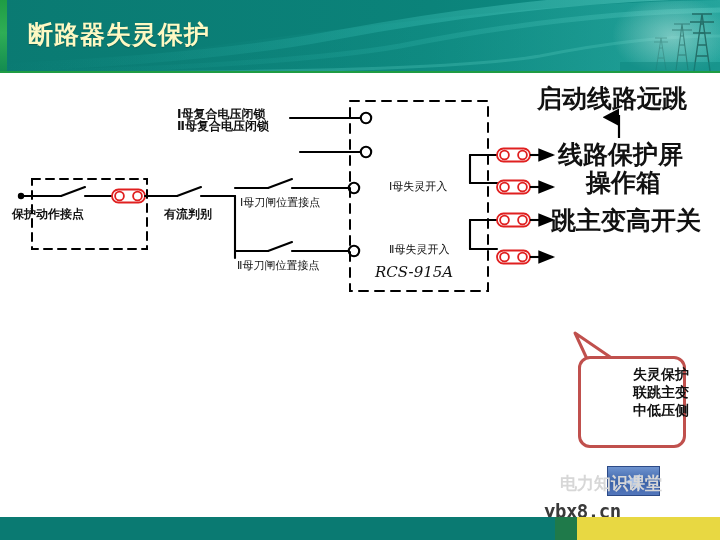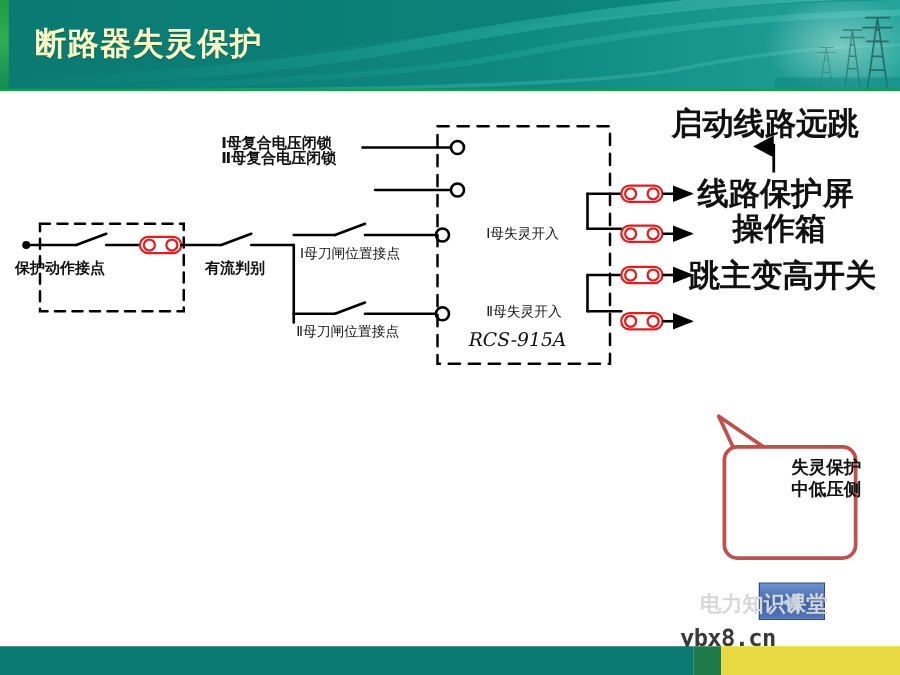--- a/index.html
+++ b/index.html
@@ -344,20 +344,21 @@
 
   <div class="lbl lbl-big" style="left:551px; top:134px;">跳主变高开关</div>
 
   <svg id="callout-tail" width="60" height="50" viewBox="0 0 60 50">
     <path d="M3,2 L44,30 L22,43 Z" fill="#ffffff" stroke="#c0504d" stroke-width="3" stroke-linejoin="round"></path>
   </svg>
 
   <div id="callout">
     <div id="callout-text">
       <div>失灵保护</div>
+      <div>联跳主变</div>
       <div>中低压侧</div>
     </div>
   </div>
 </div>
 
 <div id="nav-button">
   <div id="nav-arrow"></div>
 </div>
 
 <div id="brand-text">电力知识课堂</div>

